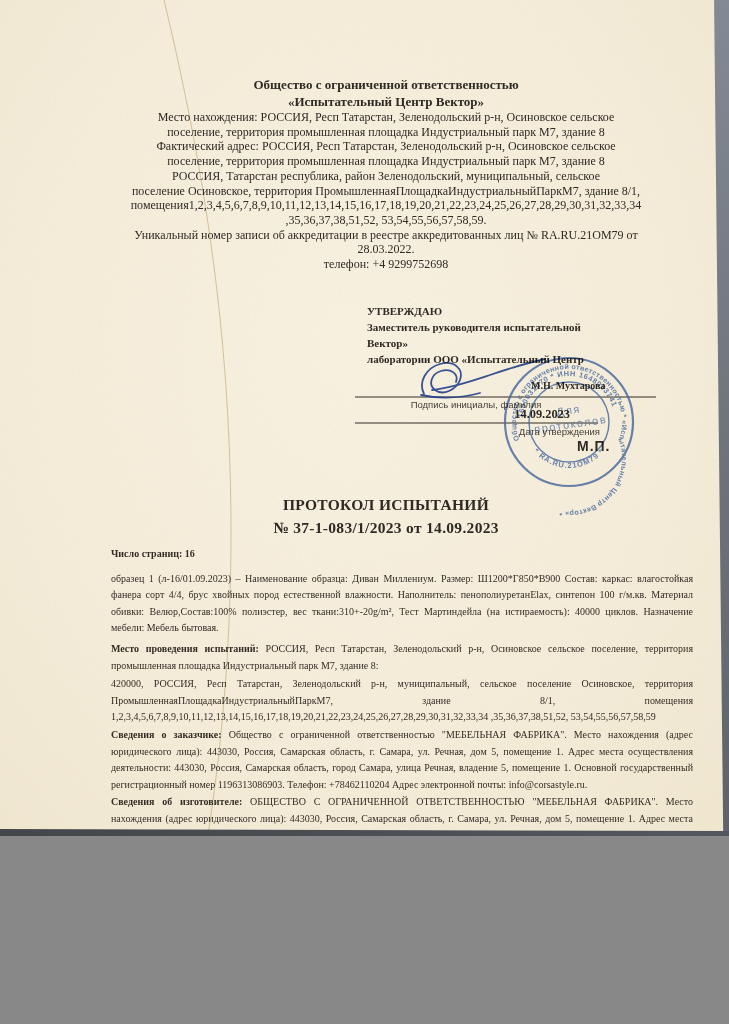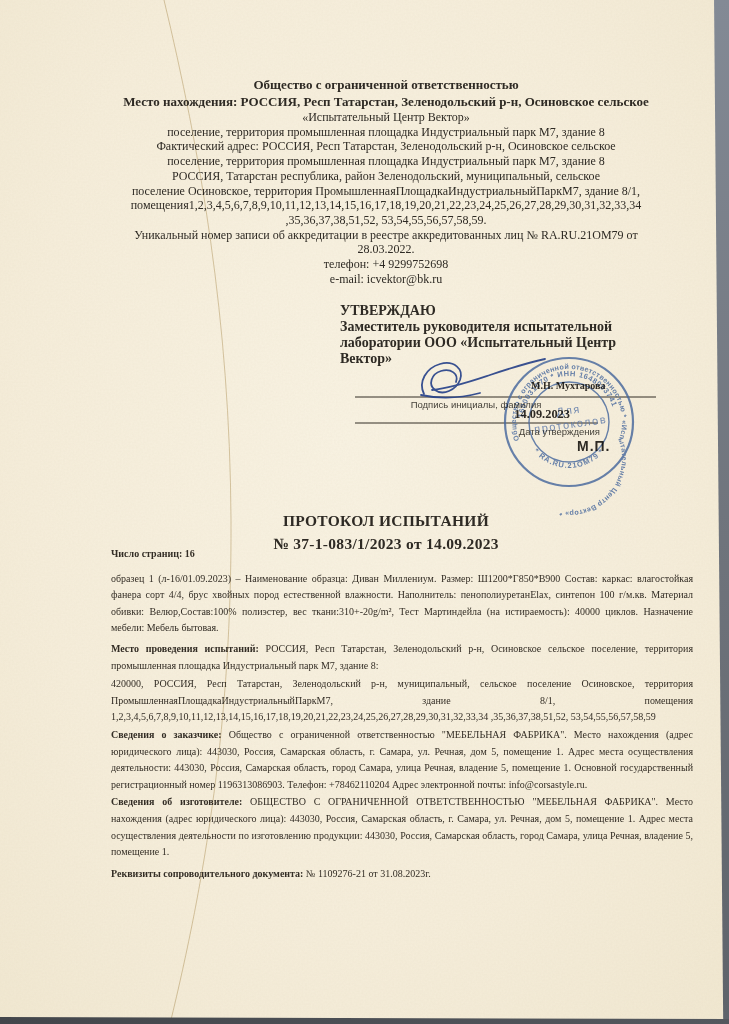--- a/index.html
+++ b/index.html
@@ -1,43 +1,43 @@
 <!DOCTYPE html>
 <html><head>
 <meta charset="utf-8">
 <style>
   html,body{margin:0;padding:0;background:#888;}
   .page{
-    position:relative;width:729px;height:1024px;overflow:hidden;
+    position:relative;width:729px;height:836px;overflow:hidden;
     background:radial-gradient(ellipse at 48% 42%, #f9f3e3 0%, #f6eedb 60%, #f1e8d1 100%);
     font-family:"Liberation Serif", serif;color:#2e2a24;
   }
   .texture{position:absolute;left:0;top:0;z-index:0;pointer-events:none;}
 
   
   .header{position:absolute;left:95px;top:77px;width:582px;text-align:center;z-index:1;}
   .header div{font-size:12px;line-height:14.7px;white-space:nowrap;}
   .header div:nth-child(-n+2){font-size:13px;font-weight:bold;line-height:16.5px;}
 
   
-  .approve{position:absolute;left:340px;top:303px;z-index:1;font-weight:bold;
-           font-size:14px;line-height:16px;white-space:nowrap;}
+  .approve{position:absolute;left:367px;top:303px;z-index:1;font-weight:bold;
+           font-size:11px;line-height:16px;white-space:nowrap;}
   .sig-name{position:absolute;left:531px;top:380px;z-index:1;font-weight:bold;font-size:10px;white-space:nowrap;}
   .sig-cap1{position:absolute;left:356px;top:399px;width:240px;text-align:center;z-index:1;
             font-family:"Liberation Sans", sans-serif;font-size:9.5px;color:#46423a;}
   .sig-date{position:absolute;left:356px;top:407px;width:214px;text-align:right;z-index:1;
             font-weight:bold;font-size:12.4px;}
   .sig-cap2{position:absolute;left:360px;top:426px;width:240px;text-align:right;z-index:1;
             font-family:"Liberation Sans", sans-serif;font-size:9.5px;color:#46423a;}
   .mp{position:absolute;left:537px;top:438px;z-index:1;font-family:"Liberation Sans", sans-serif;
       font-weight:bold;font-size:14px;letter-spacing:1px;margin-left:40px;}
 
   
   .doc-title{position:absolute;left:95px;width:582px;text-align:center;z-index:1;
-             font-weight:bold;font-size:15.5px;letter-spacing:.3px;white-space:nowrap;margin-top:16px;}
+             font-weight:bold;font-size:15.5px;letter-spacing:.3px;white-space:nowrap;}
   .t1{top:496px;}
   .t2{top:519px;}
 
   
   .docbody{position:absolute;left:111px;top:546px;width:582px;z-index:1;
            font-size:10px;line-height:16.6px;text-align:justify;color:#332d25;}
   .docbody p{margin:0;}
   .lbl{font-weight:bold;}
   .ball span{font-weight:bold;}
   .mb8{margin-bottom:8px!important;} .mb7{margin-bottom:7px!important;}
@@ -66,40 +66,39 @@
   <svg class="texture" width="729" height="1024">
     <filter id="paperNoise">
       <feTurbulence type="fractalNoise" baseFrequency="0.55" numOctaves="2" seed="7"></feTurbulence>
       <feColorMatrix type="matrix" values="0 0 0 0 0.55  0 0 0 0 0.47  0 0 0 0 0.32  0 0 0 0.10 0"></feColorMatrix>
     </filter>
     <rect width="729" height="1024" filter="url(#paperNoise)"></rect>
   </svg>
 
   <div class="header">
     <div>Общество с ограниченной ответственностью</div>
+    <div>«Испытательный Центр Вектор»</div>
     <div>Место нахождения: РОССИЯ, Респ Татарстан, Зеленодольский р-н, Осиновское сельское</div>
-    <div>«Испытательный Центр Вектор»</div>
     <div>поселение, территория промышленная площадка Индустриальный парк М7, здание 8</div>
     <div>Фактический адрес: РОССИЯ, Респ Татарстан, Зеленодольский р-н, Осиновское сельское</div>
     <div>поселение, территория промышленная площадка Индустриальный парк М7, здание 8</div>
     <div>РОССИЯ, Татарстан республика, район Зеленодольский, муниципальный, сельское</div>
     <div>поселение Осиновское, территория ПромышленнаяПлощадкаИндустриальныйПаркМ7, здание 8/1,</div>
     <div>помещения1,2,3,4,5,6,7,8,9,10,11,12,13,14,15,16,17,18,19,20,21,22,23,24,25,26,27,28,29,30,31,32,33,34</div>
     <div>,35,36,37,38,51,52, 53,54,55,56,57,58,59.</div>
     <div>Уникальный номер записи об аккредитации в реестре аккредитованных лиц № RA.RU.21OM79 от</div>
     <div>28.03.2022.</div>
     <div>телефон: +4 9299752698</div>
-    <div>e-mail: icvektor@bk.ru</div>
   </div>
 
   <div class="approve">
     <div>УТВЕРЖДАЮ</div>
     <div>Заместитель руководителя испытательной</div>
+    <div>Вектор»</div>
     <div>лаборатории ООО «Испытательный Центр</div>
-    <div>Вектор»</div>
   </div>
   <div class="sig-name">М.Н. Мухтарова</div>
   <div class="sig-cap1">Подпись инициалы, фамилия</div>
   <div class="sig-date">14.09.2023</div>
   <div class="sig-cap2">Дата утверждения</div>
   <div class="mp">М.П.</div>
 
   <div class="doc-title t1">ПРОТОКОЛ ИСПЫТАНИЙ</div>
   <div class="doc-title t2">№ 37-1-083/1/2023 от 14.09.2023</div>
 

